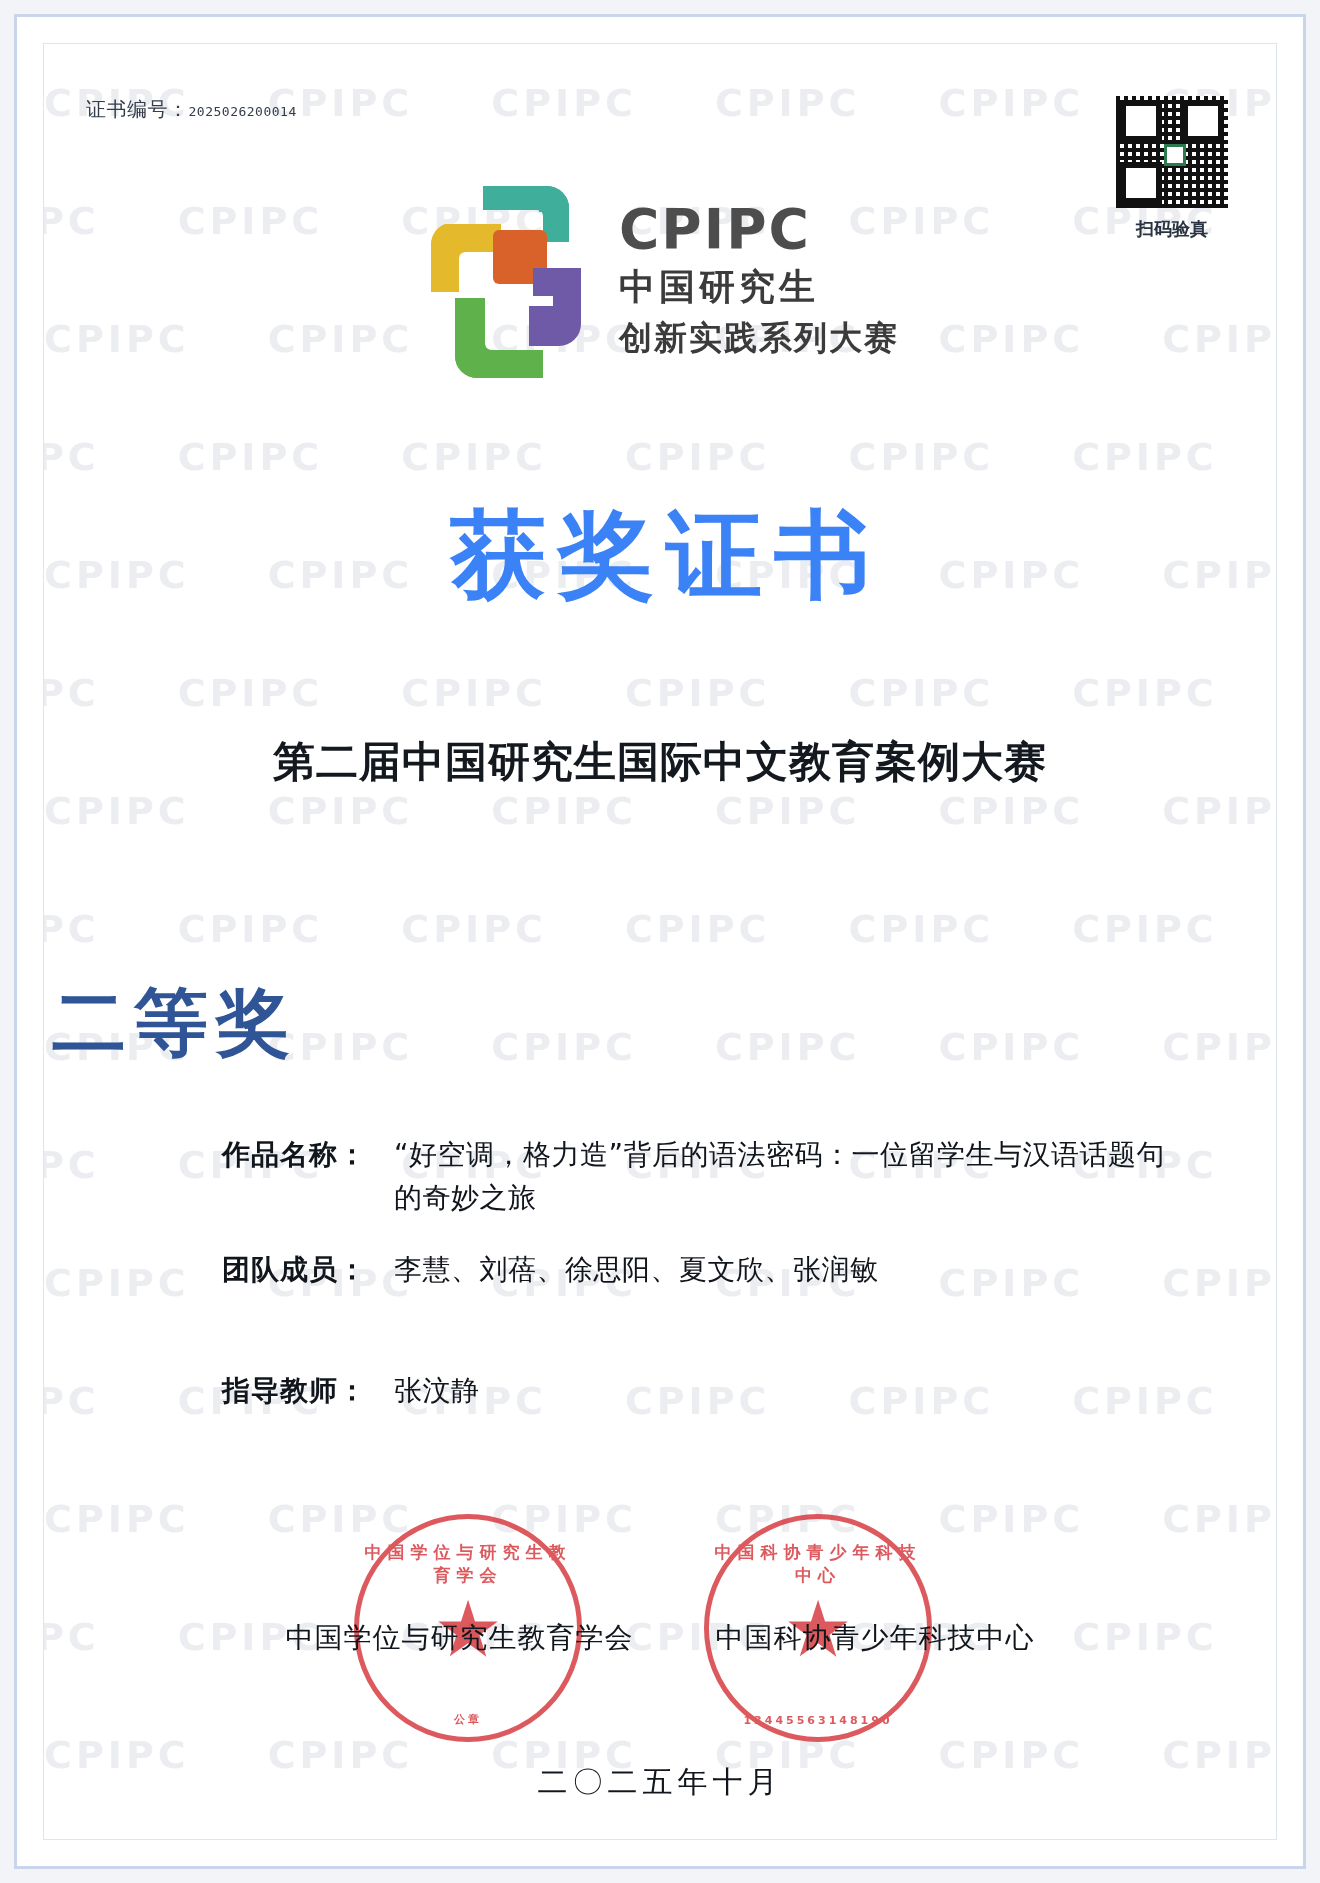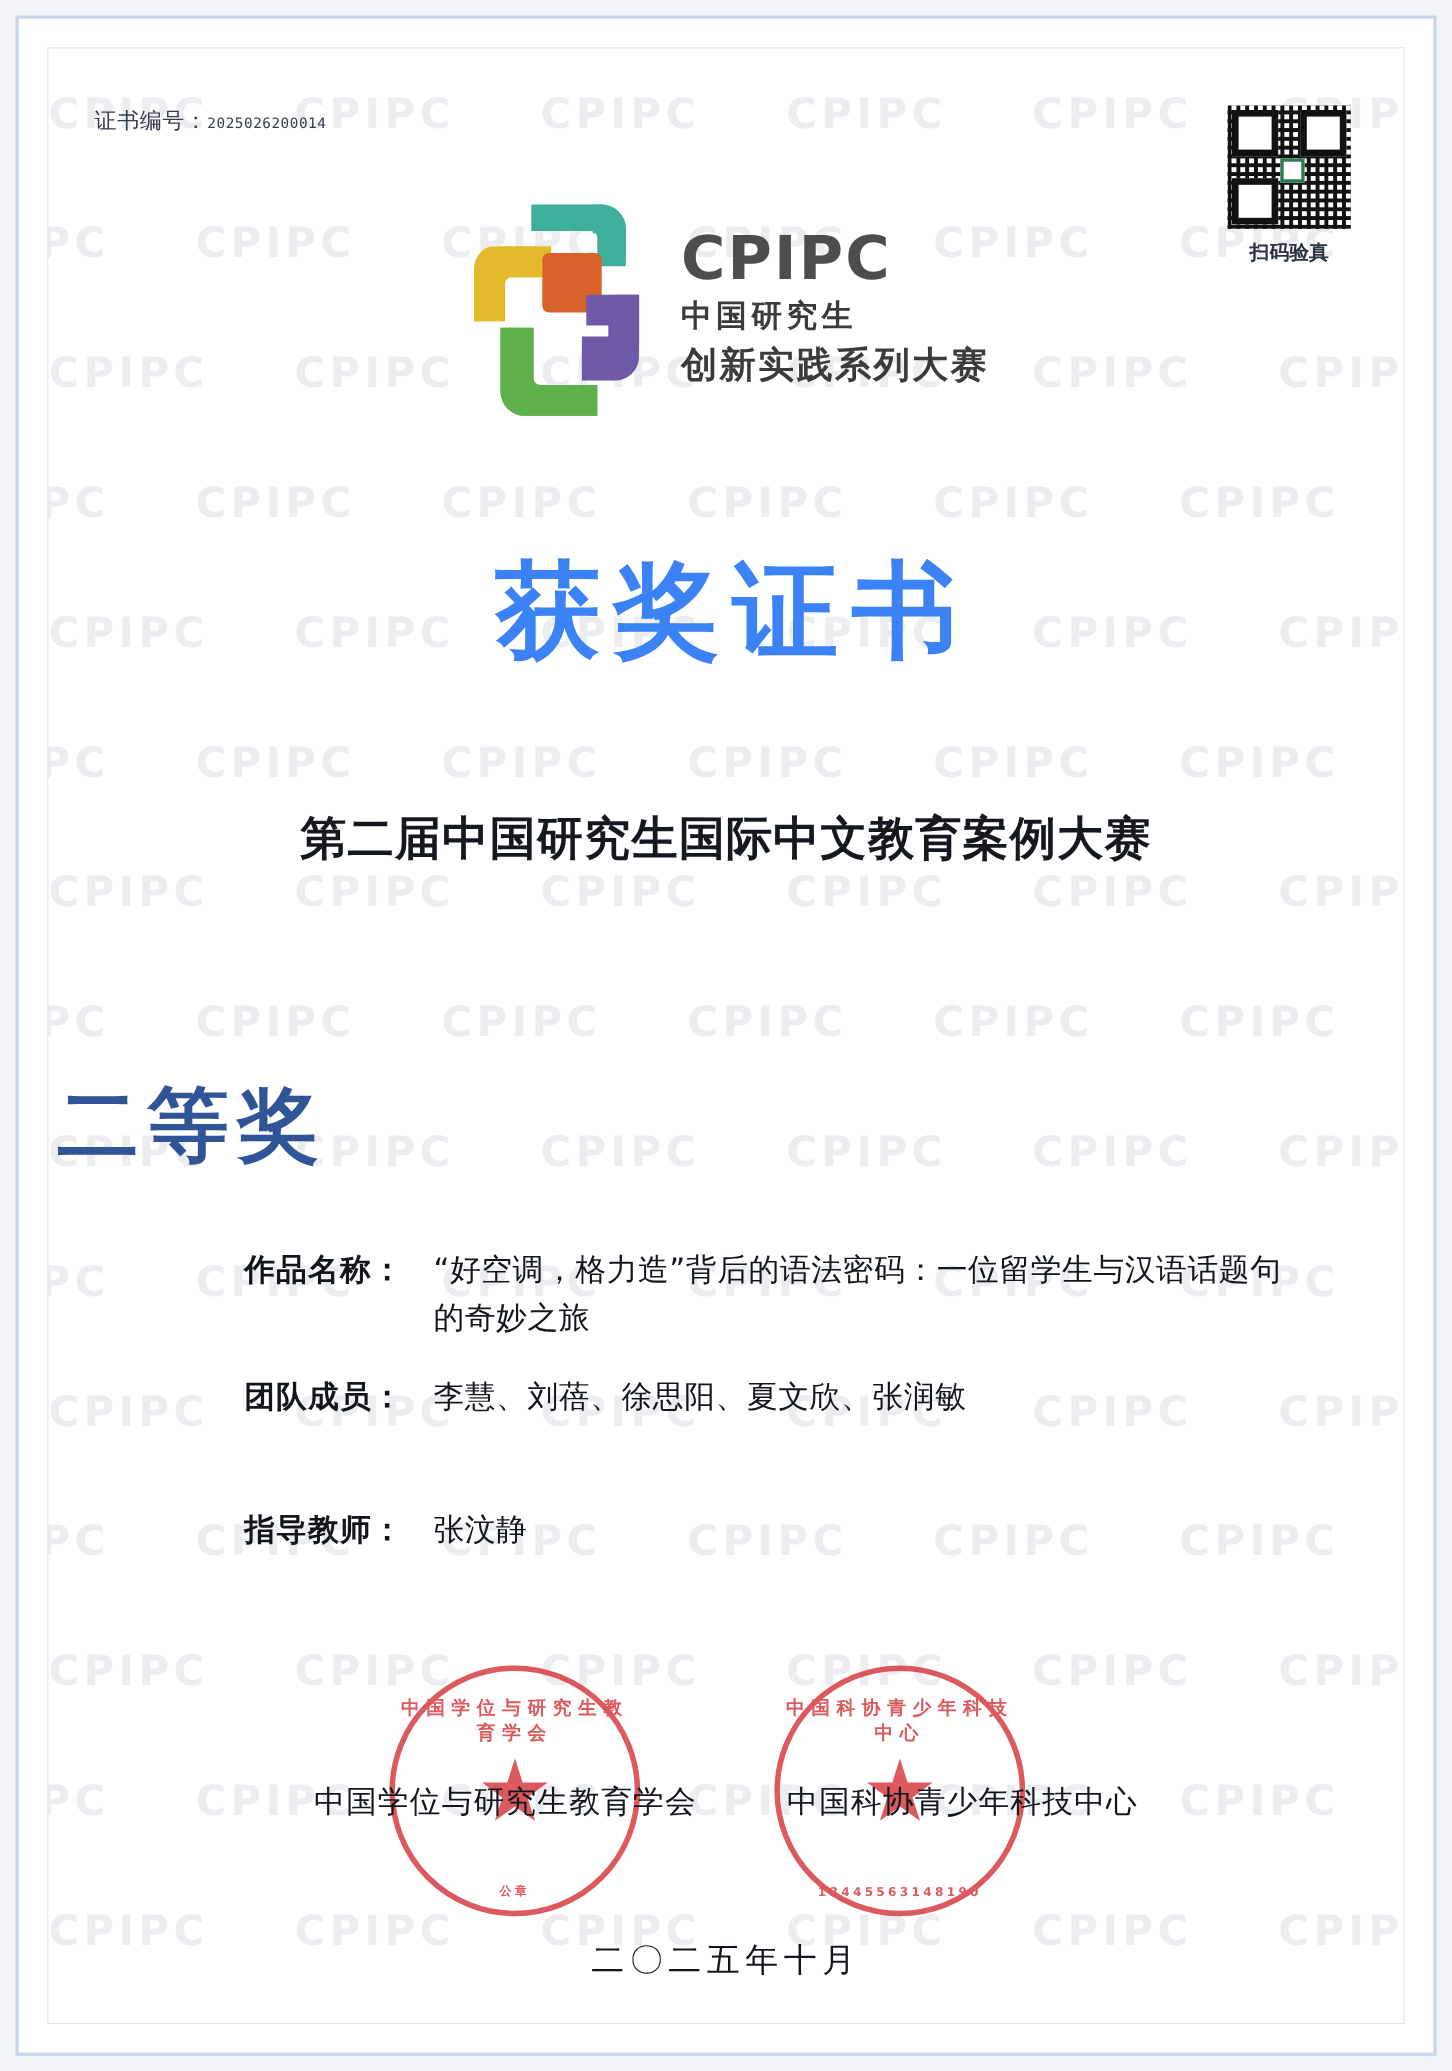--- a/index.html
+++ b/index.html
@@ -172,21 +172,21 @@
   }
   .logo-cpipc {
     font-size: 55px;
     font-weight: bold;
     letter-spacing: 2px;
     color: #4d4d4d;
     font-family: "DejaVu Sans", sans-serif;
     line-height: 1.05;
   }
   .logo-cn1 {
-    font-size: 28px;
+    font-size: 36px;
     font-weight: bold;
     color: #3b3b3b;
     letter-spacing: 4px;
     margin-top: 4px;
   }
   .logo-cn2 {
     font-size: 33px;
     font-weight: bold;
     color: #3b3b3b;
     letter-spacing: 2px;

